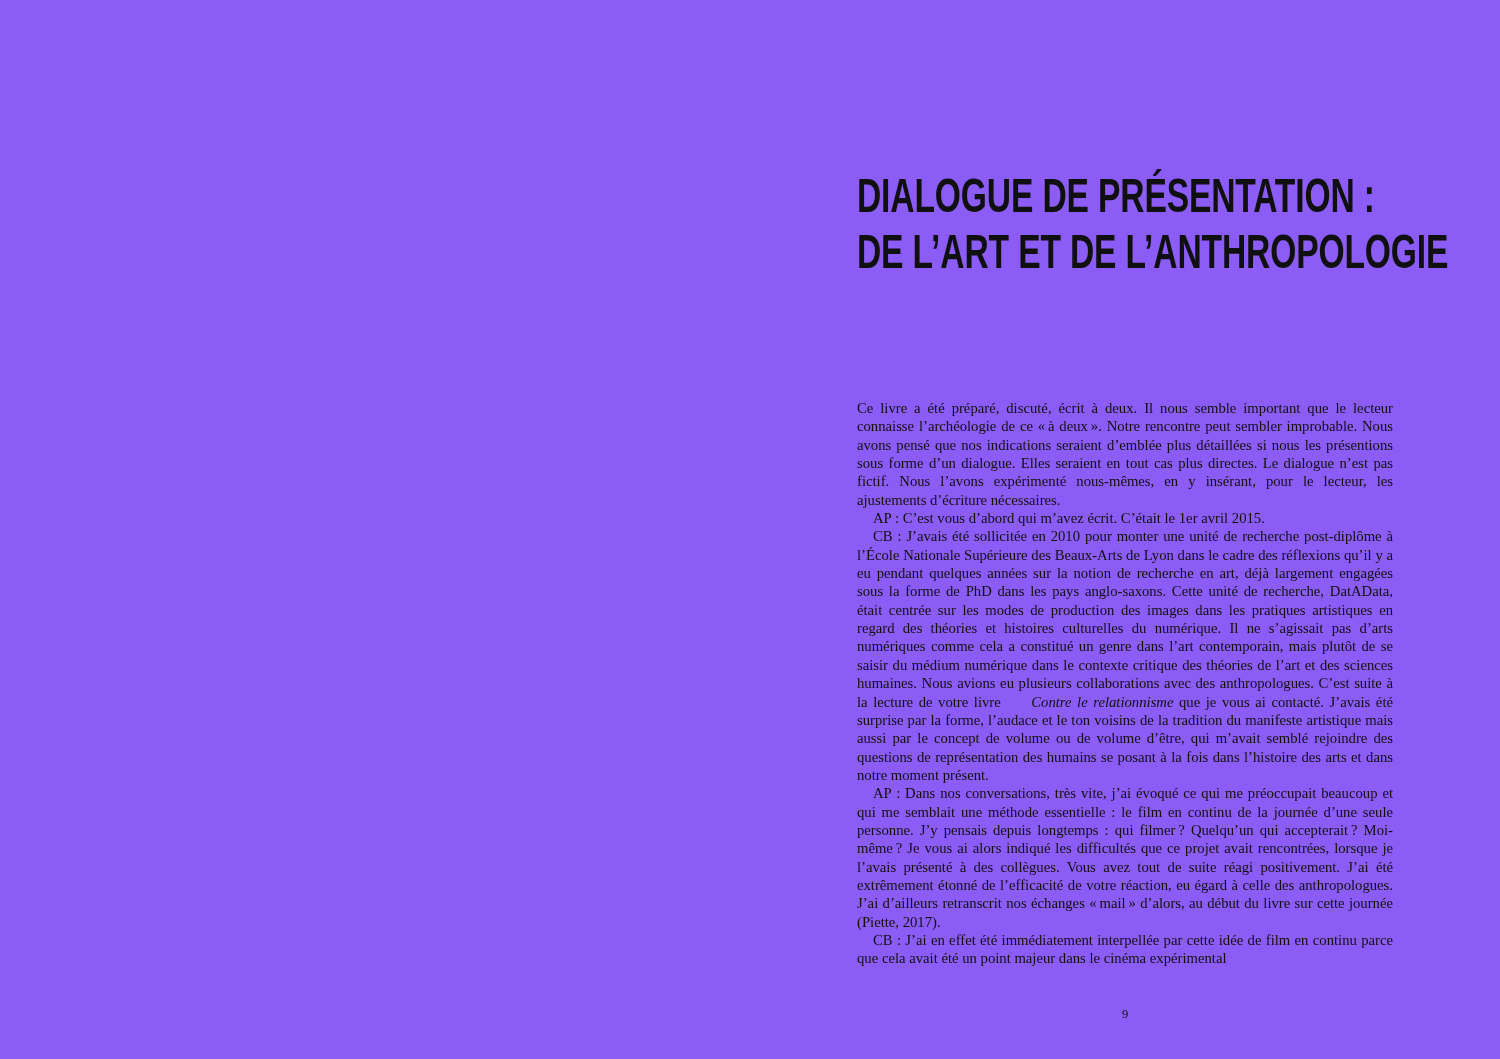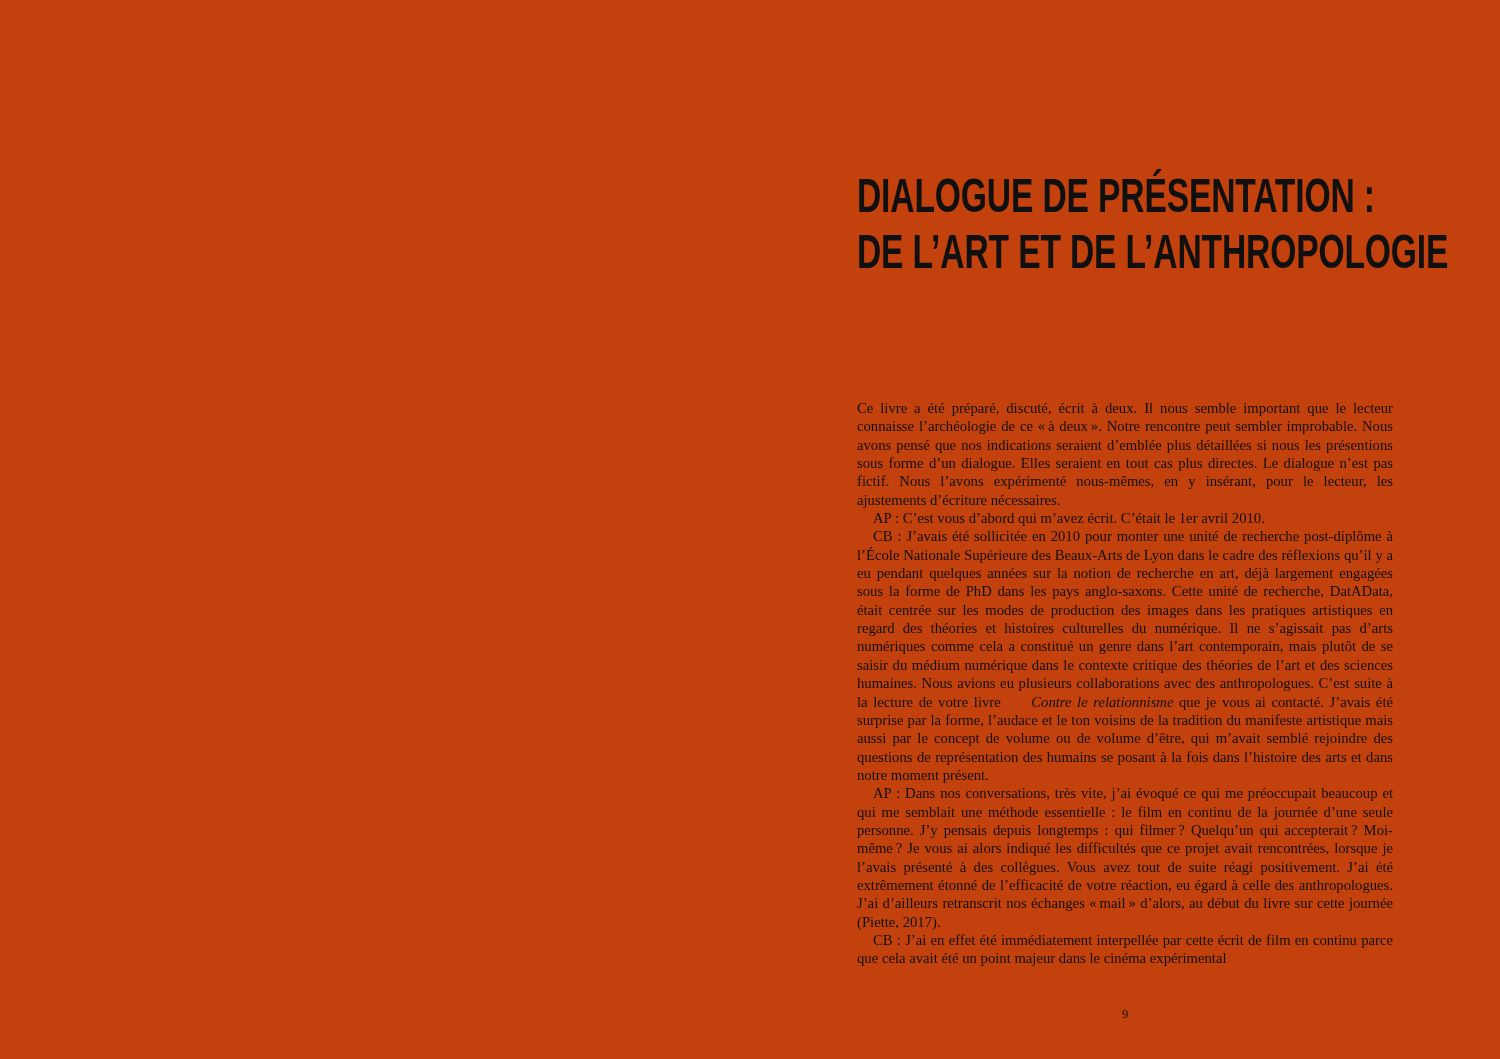--- a/index.html
+++ b/index.html
@@ -19,21 +19,21 @@
 
   
   .spread {
     position: absolute;
     inset: 0;
     display: flex;
   }
   .page {
     position: relative;
     height: 100%;
-    background: #c2410c;
+    background: #8b5cf6;
   }
   .page-verso { width: 750px; }
   .page-recto { width: 750px; }
 
   
   .chapter-title {
     position: absolute;
     left: 107px;           
     top: 136px;
     width: 540px;
@@ -103,26 +103,26 @@
 
     <h1 class="chapter-title">
       <span class="tline">DIALOGUE DE PRÉSENTATION :</span>
       <span class="tline">DE L’ART ET DE L’ANTHROPOLOGIE</span>
     </h1>
 
     <div class="text-column">
 
       <p class="para-flush">Ce livre a été préparé, discuté, écrit à deux. Il nous semble important que le lecteur connaisse l’archéologie de ce « à deux ». Notre rencontre peut sembler improbable. Nous avons pensé que nos indications seraient d’emblée plus détaillées si nous les présentions sous forme d’un dialogue. Elles seraient en tout cas plus directes. Le dialogue n’est pas fictif. Nous l’avons expérimenté nous-mêmes, en y insérant, pour le lecteur, les ajustements d’écriture nécessaires.</p>
 
-      <p class="para-indent">AP : C’est vous d’abord qui m’avez écrit. C’était le 1er avril 2010.</p>
+      <p class="para-indent">AP : C’est vous d’abord qui m’avez écrit. C’était le 1er avril 2015.</p>
 
       <p class="para-indent"><span>CB : J’avais été sollicitée en 2010 pour monter une unité de recherche post-diplôme à l’École Nationale Supérieure des Beaux-Arts de Lyon dans le cadre des réflexions qu’il y a eu pendant quelques années sur la notion de recherche en art, déjà largement engagées sous la forme de PhD dans les pays anglo-saxons. Cette unité de recherche, DatAData, était centrée sur les modes de production des images dans les pratiques artistiques en regard des théories et histoires culturelles du numérique. Il ne s’agissait pas d’arts numériques comme cela a constitué un genre dans l’art contemporain, mais plutôt de se saisir du médium numérique dans le contexte critique des théories de l’art et des sciences humaines. Nous avions eu plusieurs collaborations avec des anthropologues. C’est suite à la lecture de votre livre </span><em class="book-title-italic">Contre le relationnisme</em><span> que je vous ai contacté. J’avais été surprise par la forme, l’audace et le ton voisins de la tradition du manifeste artistique mais aussi par le concept de volume ou de volume d’être, qui m’avait semblé rejoindre des questions de représentation des humains se posant à la fois dans l’histoire des arts et dans notre moment présent.</span></p>
 
       <p class="para-indent">AP : Dans nos conversations, très vite, j’ai évoqué ce qui me préoccupait beaucoup et qui me semblait une méthode essentielle : le film en continu de la journée d’une seule personne. J’y pensais depuis longtemps : qui filmer ? Quelqu’un qui accepterait ? Moi-même ? Je vous ai alors indiqué les difficultés que ce projet avait rencontrées, lorsque je l’avais présenté à des collègues. Vous avez tout de suite réagi positivement. J’ai été extrêmement étonné de l’efficacité de votre réaction, eu égard à celle des anthropologues. J’ai d’ailleurs retranscrit nos échanges « mail » d’alors, au début du livre sur cette journée (Piette, 2017).</p>
 
-      <p class="para-indent">CB : J’ai en effet été immédiatement interpellée par cette écrit de film en continu parce que cela avait été un point majeur dans le cinéma expérimental</p>
+      <p class="para-indent">CB : J’ai en effet été immédiatement interpellée par cette idée de film en continu parce que cela avait été un point majeur dans le cinéma expérimental</p>
 
     </div>
 
     <div class="folio">9</div>
 
   </div>
 </div>
 
 </body></html>

